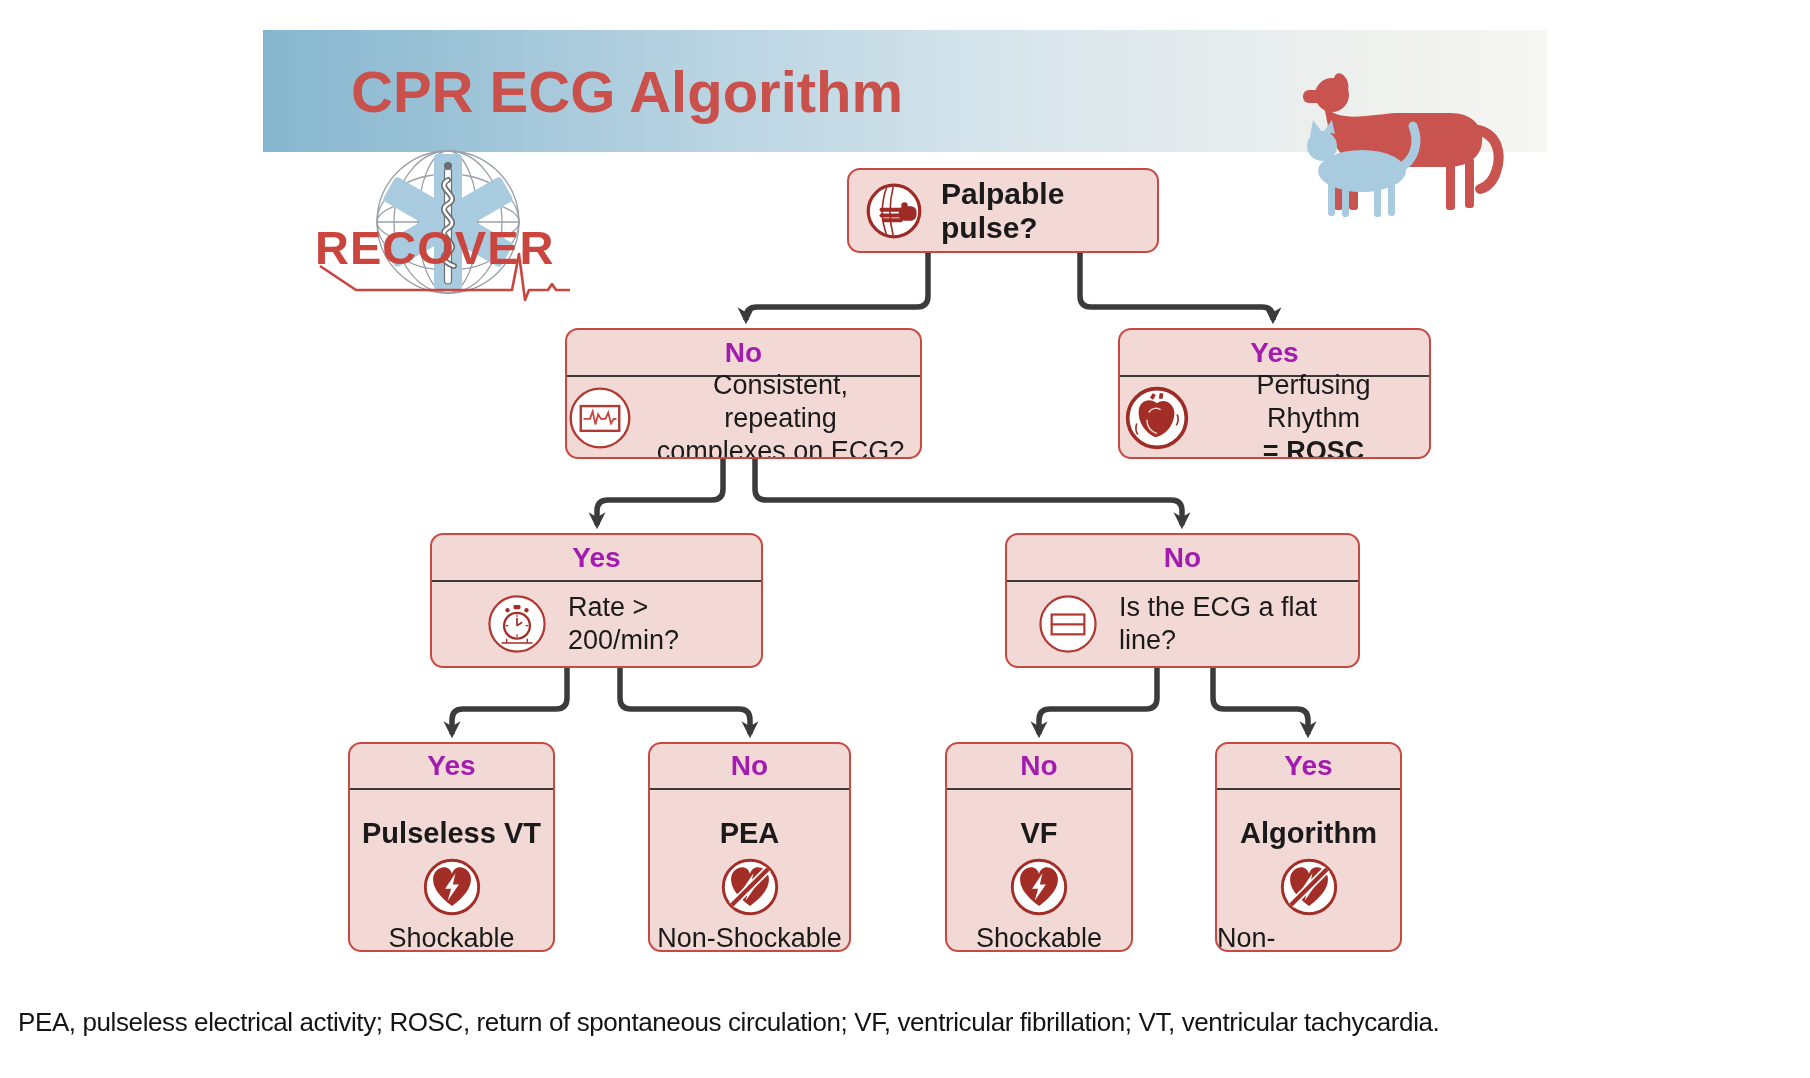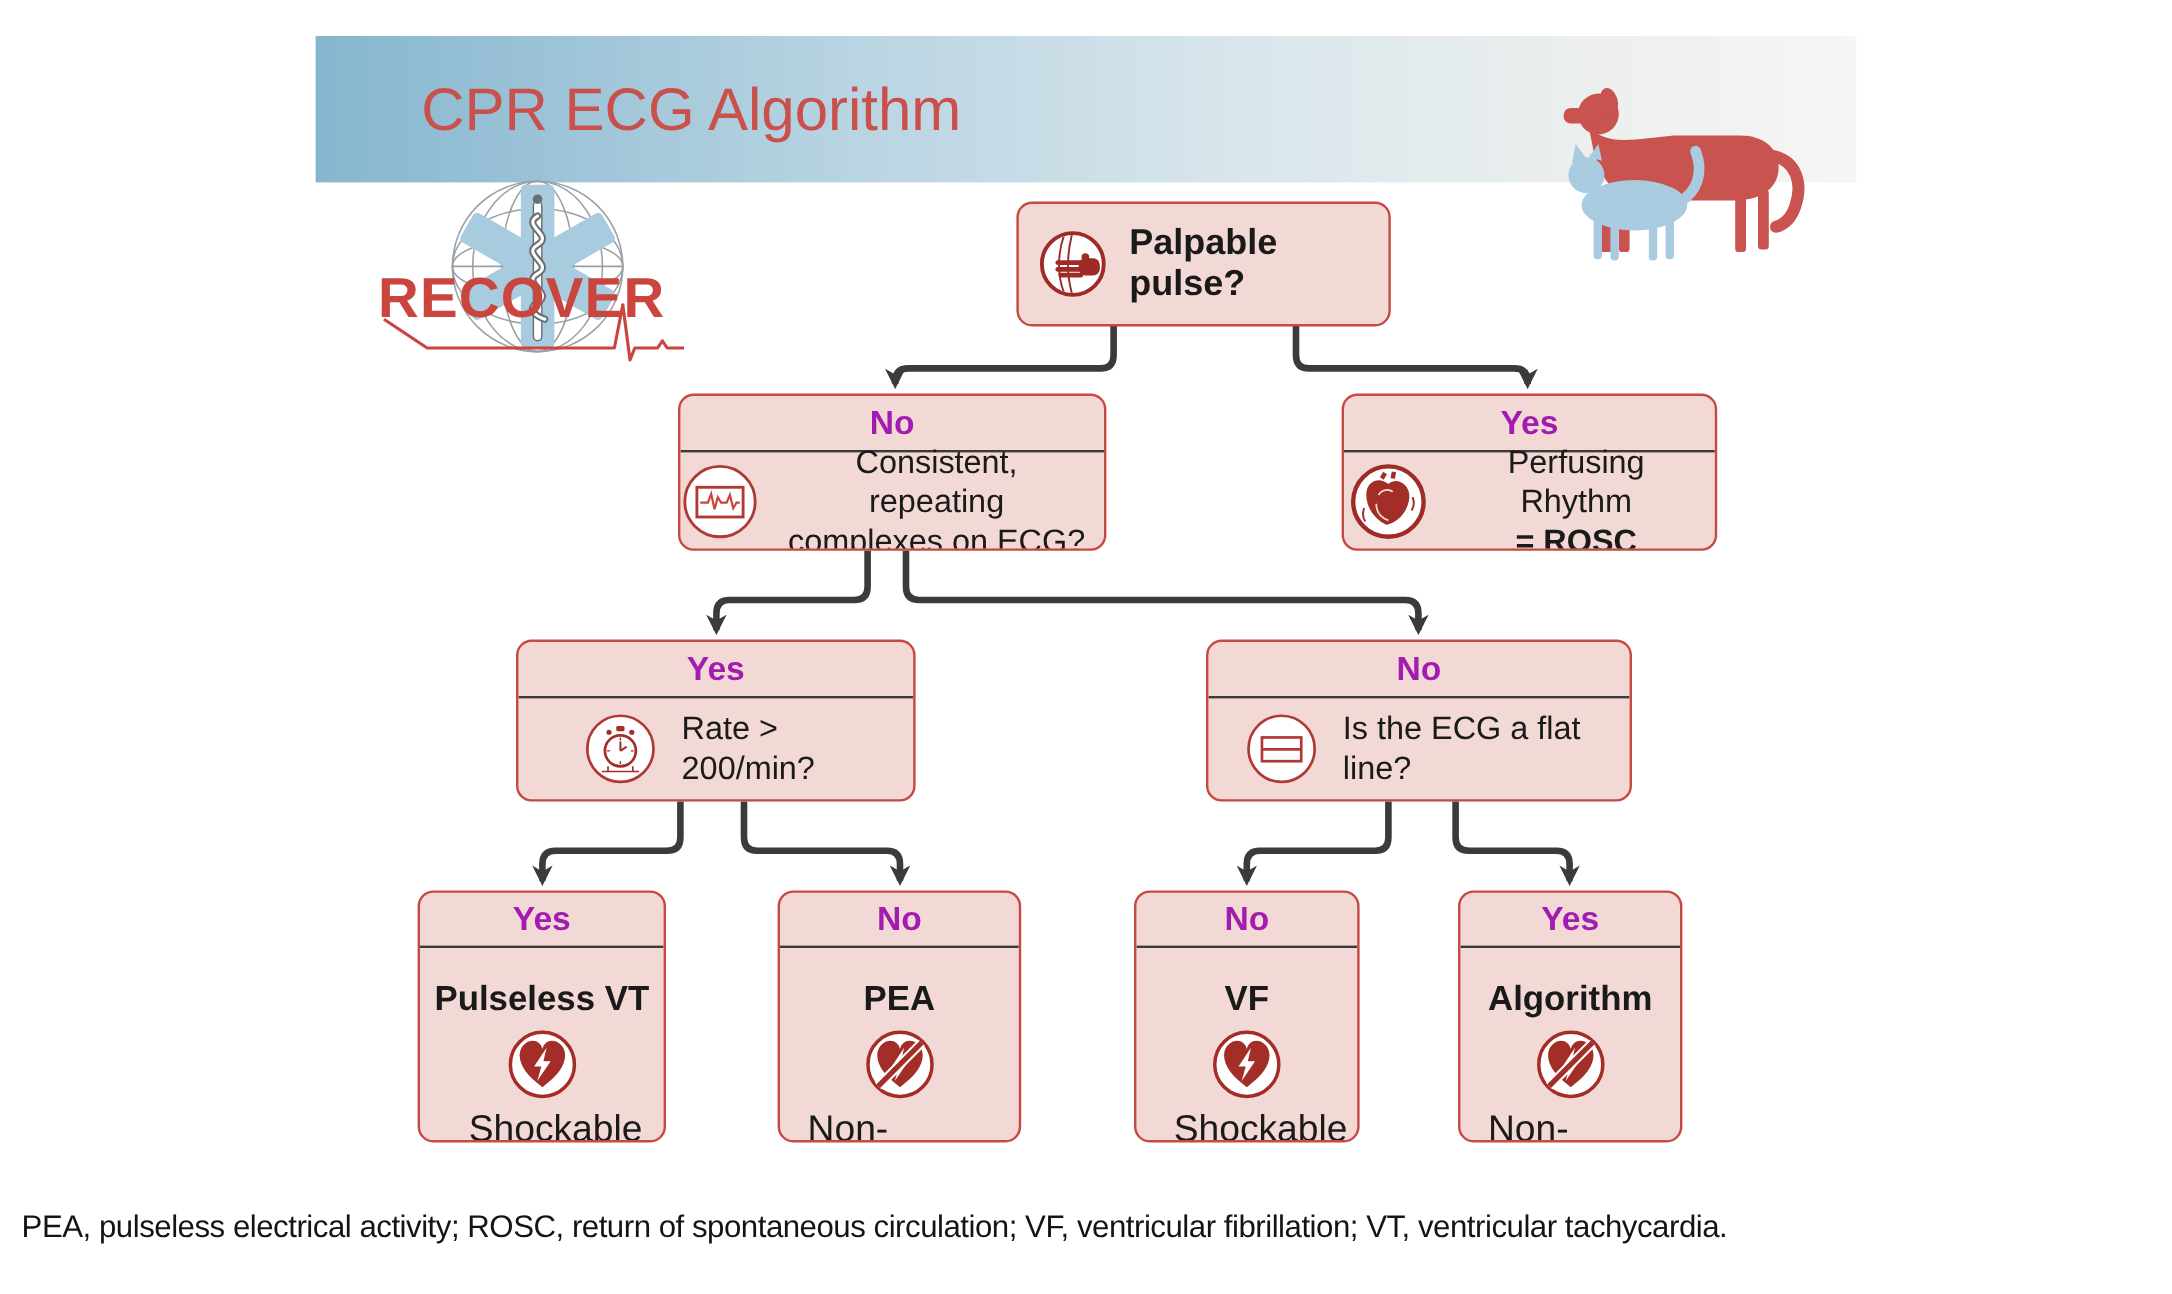--- a/index.html
+++ b/index.html
@@ -7,39 +7,39 @@
     position:relative;width:1810px;height:1078px;background:#ffffff;overflow:hidden;
     font-family:"Liberation Sans", sans-serif;color:#1a1a1a;
   }
   
   .banner{
     position:absolute;left:263px;top:30px;width:1284px;height:122px;
     background:linear-gradient(to right,#86b6cf 0%,#b9d4e2 35%,#d9e6ec 60%,#eef0ee 85%,#f6f6f4 100%);
   }
   .banner-title{
     position:absolute;left:88px;top:50%;transform:translateY(-50%);
-    font-size:50px;font-weight:normal;color:#c9504b;letter-spacing:0px;white-space:nowrap;
+    font-size:58px;font-weight:bold;color:#c9504b;letter-spacing:0px;white-space:nowrap;
   }
   
   .node{
     position:absolute;background:#f3d9d5;border:2px solid #c64a42;border-radius:13px;
     box-sizing:border-box;overflow:hidden;
   }
   .node-header{
     height:45px;display:flex;align-items:center;justify-content:center;
     font-size:28px;font-weight:bold;color:#a21caf;border-bottom:2px solid #3a3a3a;
   }
   .node-header.small{height:44px;}
   .node-body{display:flex;align-items:center;}
   .node-body .qtext{font-size:27px;line-height:33px;color:#1a1a1a;}
   .root-node{display:flex;align-items:center;padding-left:16px;gap:18px;}
   .root-label{font-size:30px;font-weight:bold;}
   .outcome-body{display:flex;flex-direction:column;align-items:center;}
   .rhythm{font-size:29px;font-weight:bold;margin-top:27px;}
-  .classification{font-size:31px;margin-top:5px;margin-left:23px;}
+  .classification{font-size:27px;margin-top:5px;}
   .icon{flex:0 0 auto;display:block;}
   
   .caption{position:absolute;left:18px;top:1003px;width:1790px;font-size:26px;line-height:39px;
     color:#141414;letter-spacing:-0.4px;}
   .caption .fig-label{font-weight:bold;color:#3a3c3e;letter-spacing:3px;margin-right:26px;}
   .cap-line{white-space:nowrap;}
   svg{display:block;}
   .overlay{position:absolute;left:0;top:0;z-index:1;}
   .node,.logo,.pets{z-index:2;}
   .logo{position:absolute;left:298px;top:150px;}
@@ -114,21 +114,21 @@
       <path d="M1080,253 V296 Q1080,307 1091,307 H1262 Q1273,307 1273,318 V320" marker-end="url(#arrow)"></path>
       <path d="M723,459 V489 Q723,500 712,500 H608 Q597,500 597,511 V525" marker-end="url(#arrow)"></path>
       <path d="M755,459 V489 Q755,500 766,500 H1171 Q1182,500 1182,511 V525" marker-end="url(#arrow)"></path>
       <path d="M567,668 V698 Q567,709 556,709 H463 Q452,709 452,720 V734" marker-end="url(#arrow)"></path>
       <path d="M620,668 V698 Q620,709 631,709 H739 Q750,709 750,720 V734" marker-end="url(#arrow)"></path>
       <path d="M1157,668 V698 Q1157,709 1146,709 H1050 Q1039,709 1039,720 V734" marker-end="url(#arrow)"></path>
       <path d="M1213,668 V698 Q1213,709 1224,709 H1297 Q1308,709 1308,720 V734" marker-end="url(#arrow)"></path>
     </g>
   </svg>
 
-  <div class="node root-node" style="left:847px;top:168px;width:312px;height:104px;">
+  <div class="node root-node" style="left:847px;top:168px;width:312px;height:85px;">
     <svg class="icon" width="58" height="58" viewBox="0 0 72 72">
       <circle cx="36" cy="36" r="32" fill="#ffffff" stroke="#9e2b25" stroke-width="4"></circle>
       <clipPath id="palpclip">
           <circle cx="36" cy="36" r="30"></circle>
         </clipPath>
       <g clip-path="url(#palpclip)">
         <path d="M27,6 C20,26 20,48 27,66" fill="none" stroke="#9e2b25" stroke-width="2"></path>
         <path d="M35,6 C30,26 30,48 35,66" fill="none" stroke="#9e2b25" stroke-width="2"></path>
         <g fill="#9e2b25">
           <rect x="42" y="30" width="22" height="18" rx="7"></rect>

